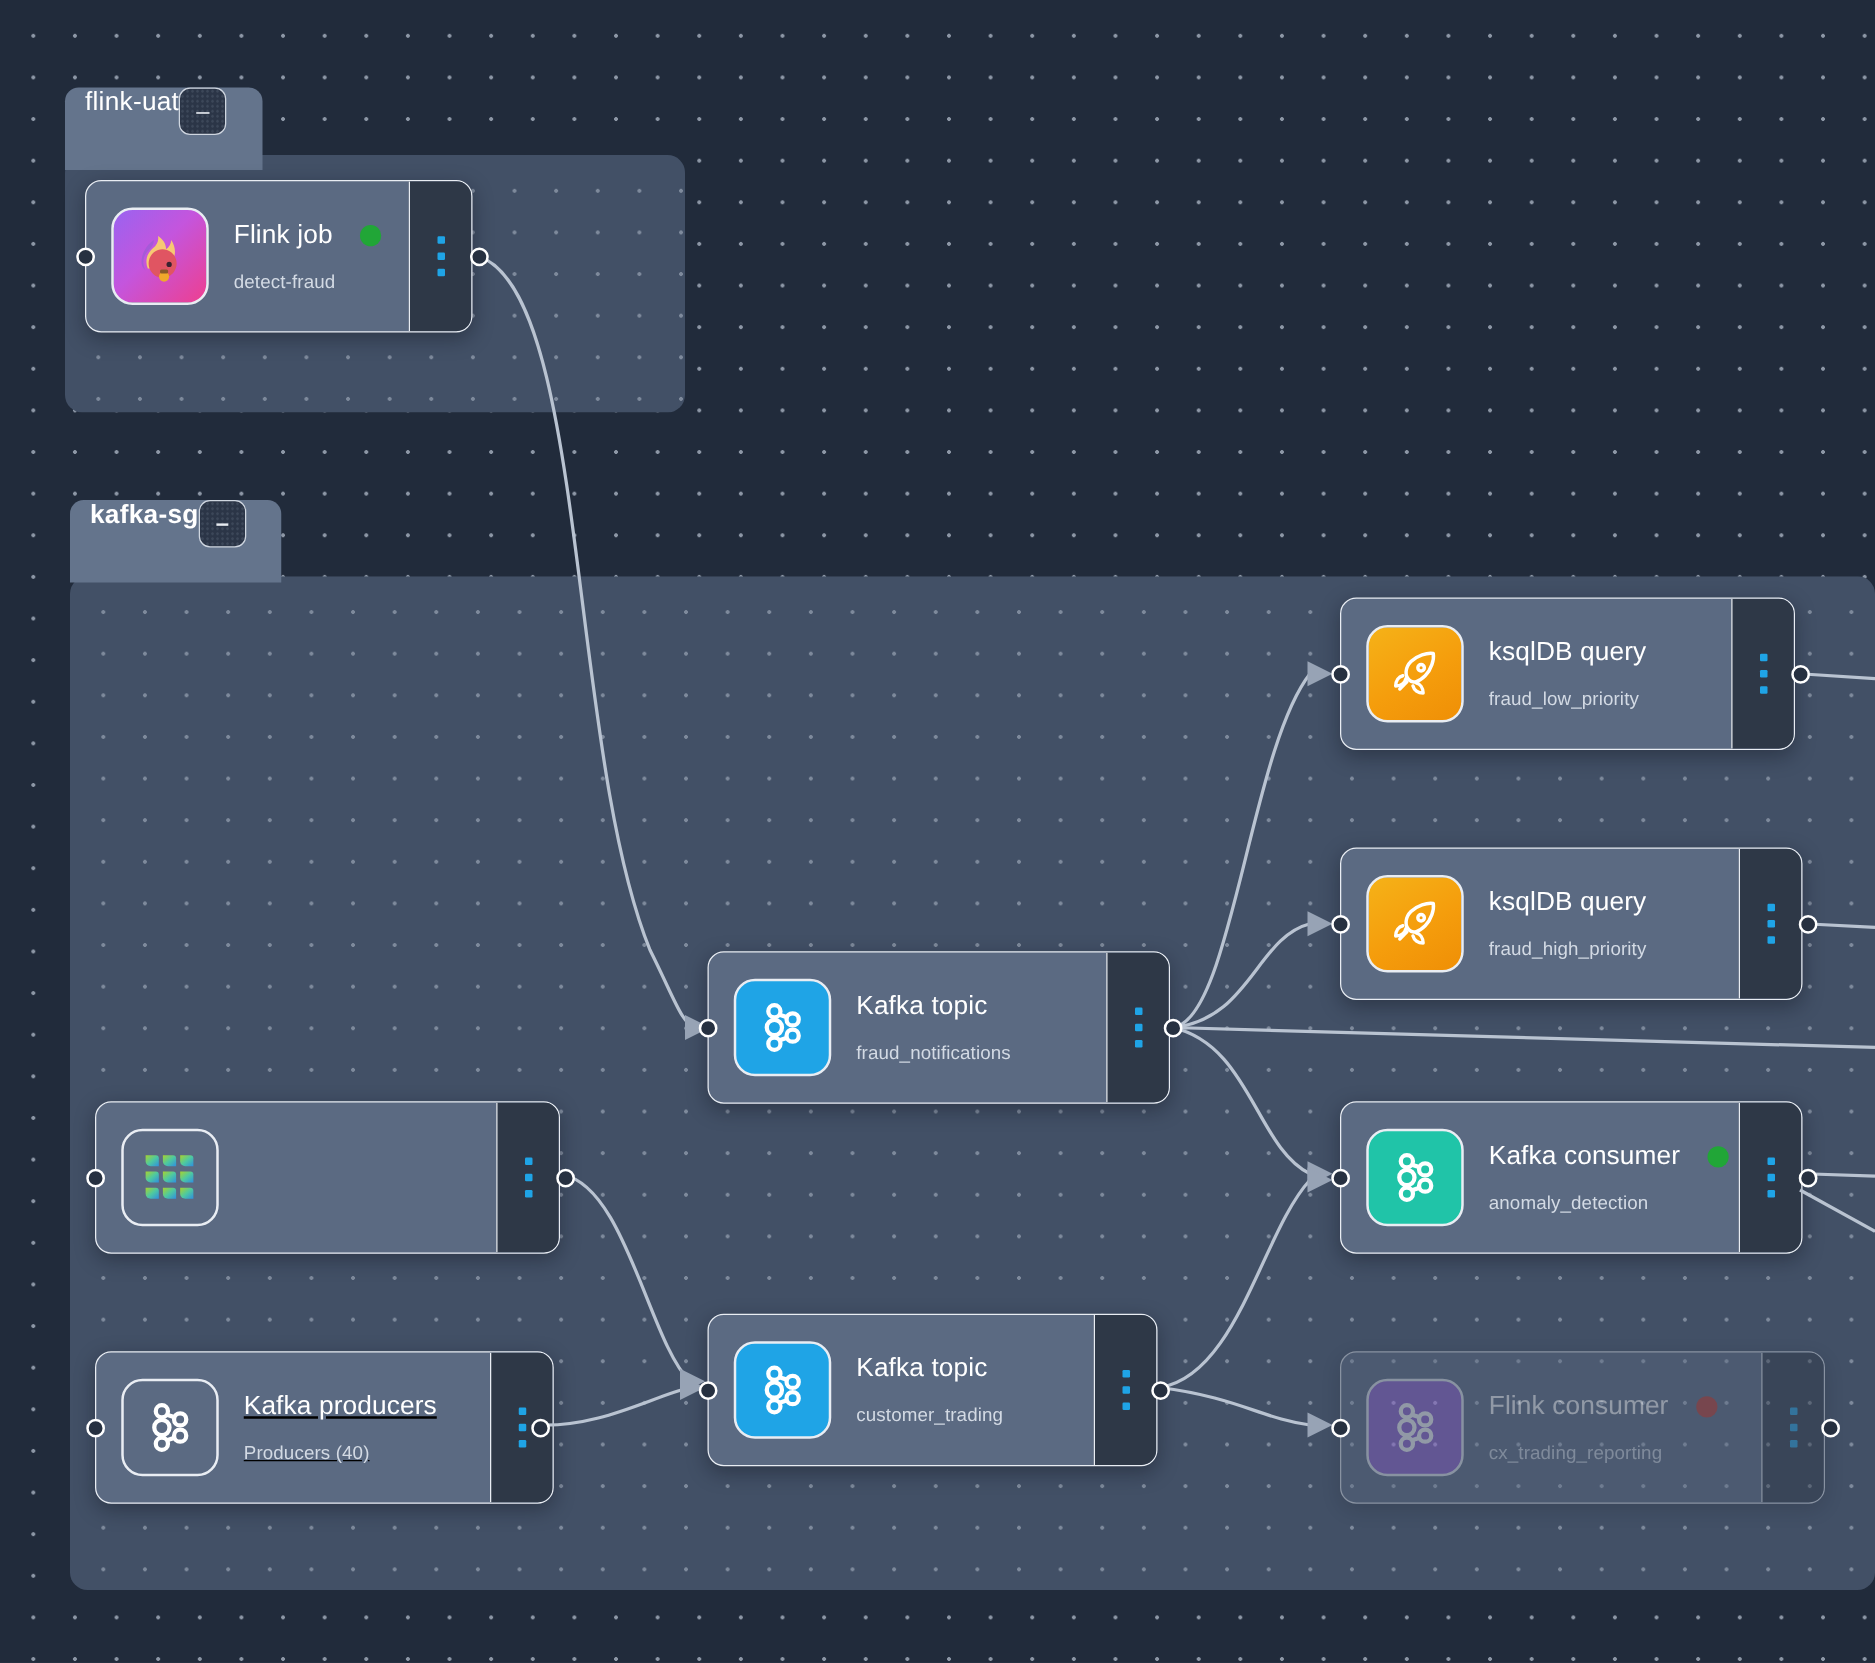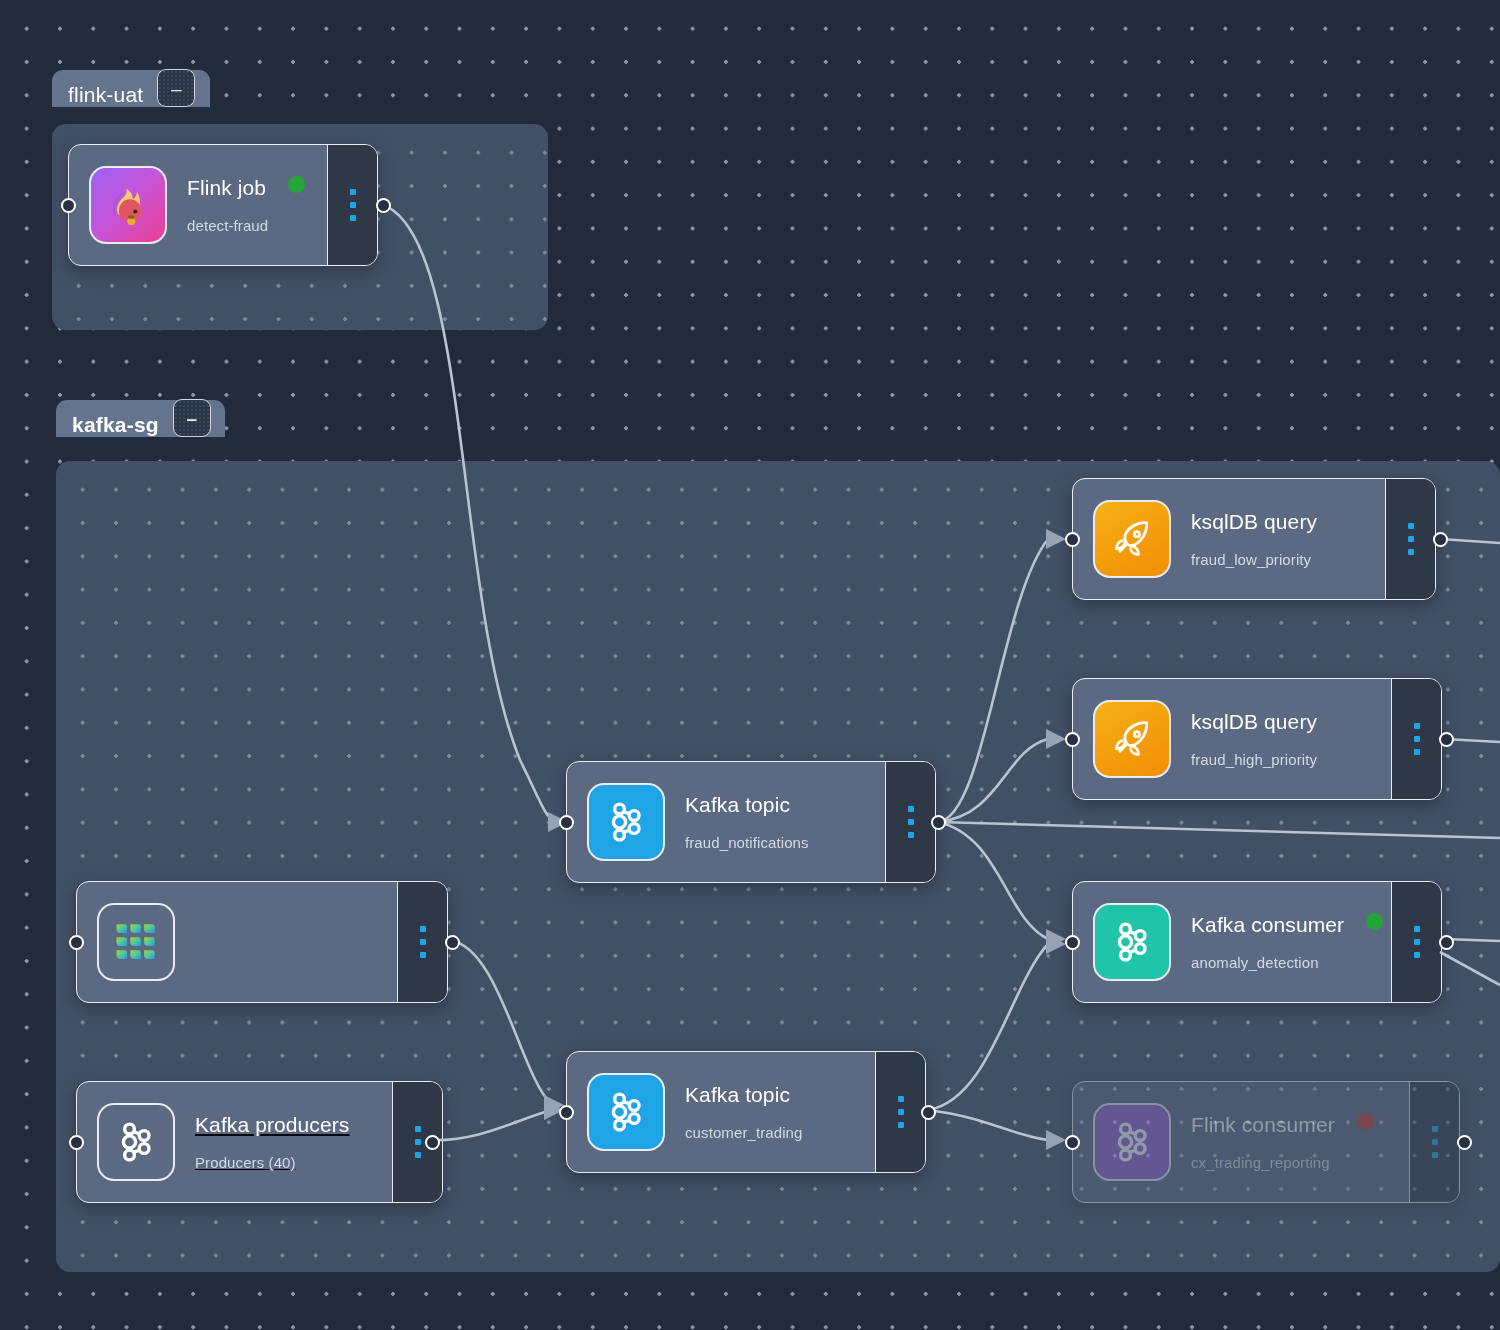--- a/index.html
+++ b/index.html
@@ -23,23 +23,23 @@
     position: absolute;
     border-radius: 14px;
     background-color: #425066;
     background-image: radial-gradient(circle, #7e8a9c 1.6px, transparent 1.7px);
     background-size: 33.3px 33.3px;
     background-position: 10px 12px;
   }
   .group-header {
     position: absolute;
     display: flex;
-    align-items: flex-end;
-    gap: 14px;
-    height: 37px;
+    align-items: flex-start;
+    gap: 0;
+    height: 66px;
     padding: 0 12px 0 16px;
     background: #64748c;
     border-radius: 11px 11px 0 0;
   }
   .group-title {
     color: #ffffff;
     font-size: 21px;
     letter-spacing: .2px;
     white-space: nowrap;
   }
@@ -96,21 +96,21 @@
   }
   .ic-connect {
     background: transparent;
   }
   .ic-flink {
     background: linear-gradient(135deg,#9a63f0 0%,#c455dd 45%,#ee3f8f 100%);
     border-radius: 17px;
   }
   .node-text { min-width: 0; }
   .node-title-row {
-    display: flex; gap: 22px;
+    display: flex; align-items: center; gap: 22px;
     margin-bottom: 17px;
   }
   .node-title {
     color: #ffffff;
     font-size: 21px;
     white-space: nowrap;
     letter-spacing: .1px;
   }
   .node-sub {
     color: #d3dae4;

